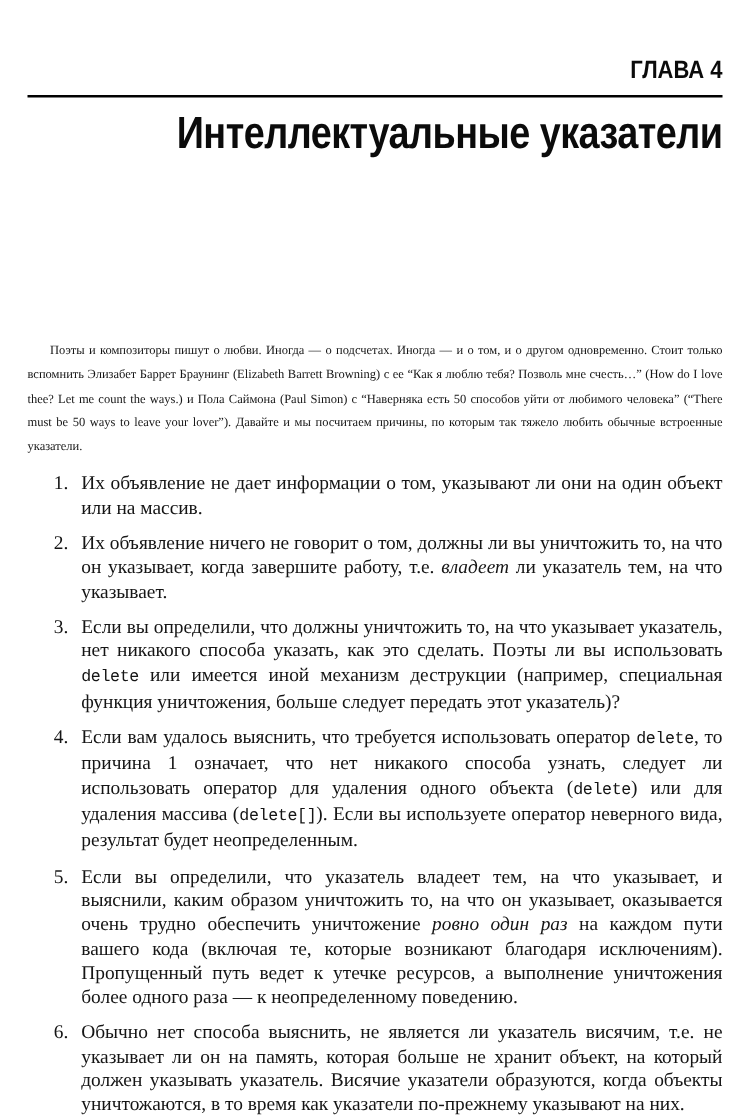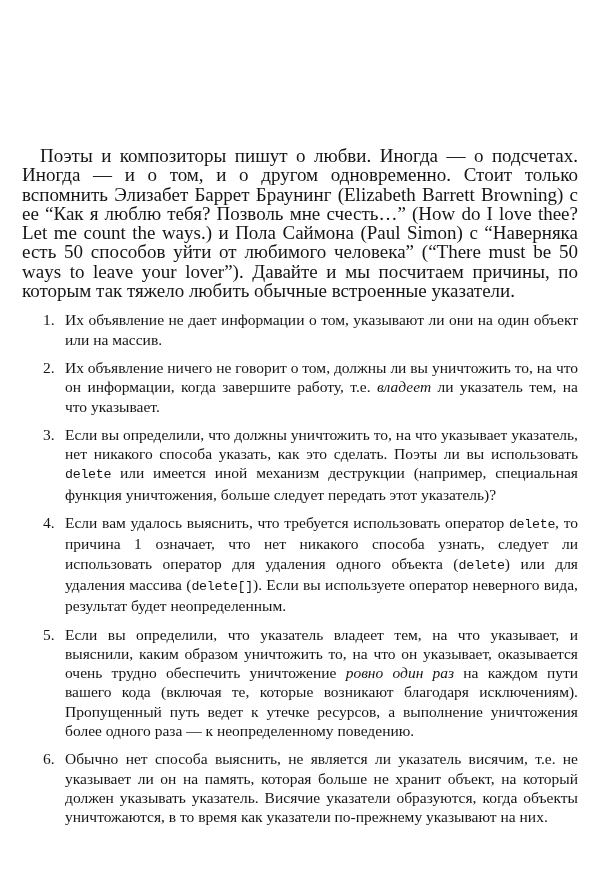--- a/index.html
+++ b/index.html
@@ -40,21 +40,21 @@
     transform: scaleX(0.84);
     transform-origin: 100% 50%;
     letter-spacing: -0.5px;
     color: #0b0b0b;
     white-space: nowrap;
   }
   .intro-paragraph {
     margin: 146px 0 0 0;
     text-indent: 18px;
     text-align: justify;
-    font-size: 19px;
+    font-size: 10px;
     line-height: 19.3px;
   }
   .reasons-list {
     list-style: none;
     margin: 10px 0 0 0;
     padding: 0 0 0 21px;
   }
   .reasons-list li {
     display: flex;
     margin-top: 9px;
@@ -68,35 +68,40 @@
     font-family: Liberation Mono, monospace;
     font-size: 0.86em;
     letter-spacing: -0.3px;
   }
 </style>
 </head>
 <body>
 
 <div class="page">
 
+  <header class="chapter-header">
+    <div class="chapter-label">ГЛАВА 4</div>
+    <div class="header-rule"></div>
+    <h1 class="chapter-title">Интеллектуальные указатели</h1>
+  </header>
 
   <main>
 
     <p class="intro-paragraph">Поэты и композиторы пишут о любви. Иногда — о подсчетах. Иногда — и о том, и о другом одновременно. Стоит только вспомнить Элизабет Баррет Браунинг (Elizabeth Barrett Browning) с ее “Как я люблю тебя? Позволь мне счесть…” (How do I love thee? Let me count the ways.) и Пола Саймона (Paul Simon) с “Наверняка есть 50 способов уйти от любимого человека” (“There must be 50 ways to leave your lover”). Давайте и мы посчитаем причины, по которым так тяжело любить обычные встроенные указатели.</p>
 
     <ol class="reasons-list">
 
       <li>
           <span class="item-number">1.</span>
           <span class="item-body"><span>Их объявление не дает информации о том, указывают ли они на один объект или на массив.</span></span>
         </li>
 
       <li>
           <span class="item-number">2.</span>
-          <span class="item-body"><span>Их объявление ничего не говорит о том, должны ли вы уничтожить то, на что он информации, когда завершите работу, т.е. </span><span class="it">владеет</span><span> ли указатель тем, на что указывает.</span></span>
+          <span class="item-body"><span>Их объявление ничего не говорит о том, должны ли вы уничтожить то, на что он указывает, когда завершите работу, т.е. </span><span class="it">владеет</span><span> ли указатель тем, на что указывает.</span></span>
         </li>
 
       <li>
           <span class="item-number">3.</span>
           <span class="item-body"><span>Если вы определили, что должны уничтожить то, на что указывает указатель, нет никакого способа указать, как это сделать. Поэты ли вы использовать </span><span class="code">delete</span><span> или имеется иной механизм деструкции (например, специальная функция уничтожения, больше следует передать этот указатель)?</span></span>
         </li>
 
       <li>
           <span class="item-number">4.</span>
           <span class="item-body"><span>Если вам удалось выяснить, что требуется использовать оператор </span><span class="code">delete</span><span>, то причина 1 означает, что нет никакого способа узнать, следует ли использовать оператор для удаления одного объекта (</span><span class="code">delete</span><span>) или для удаления массива (</span><span class="code">delete[]</span><span>). Если вы используете оператор неверного вида, результат будет неопределенным.</span></span>

